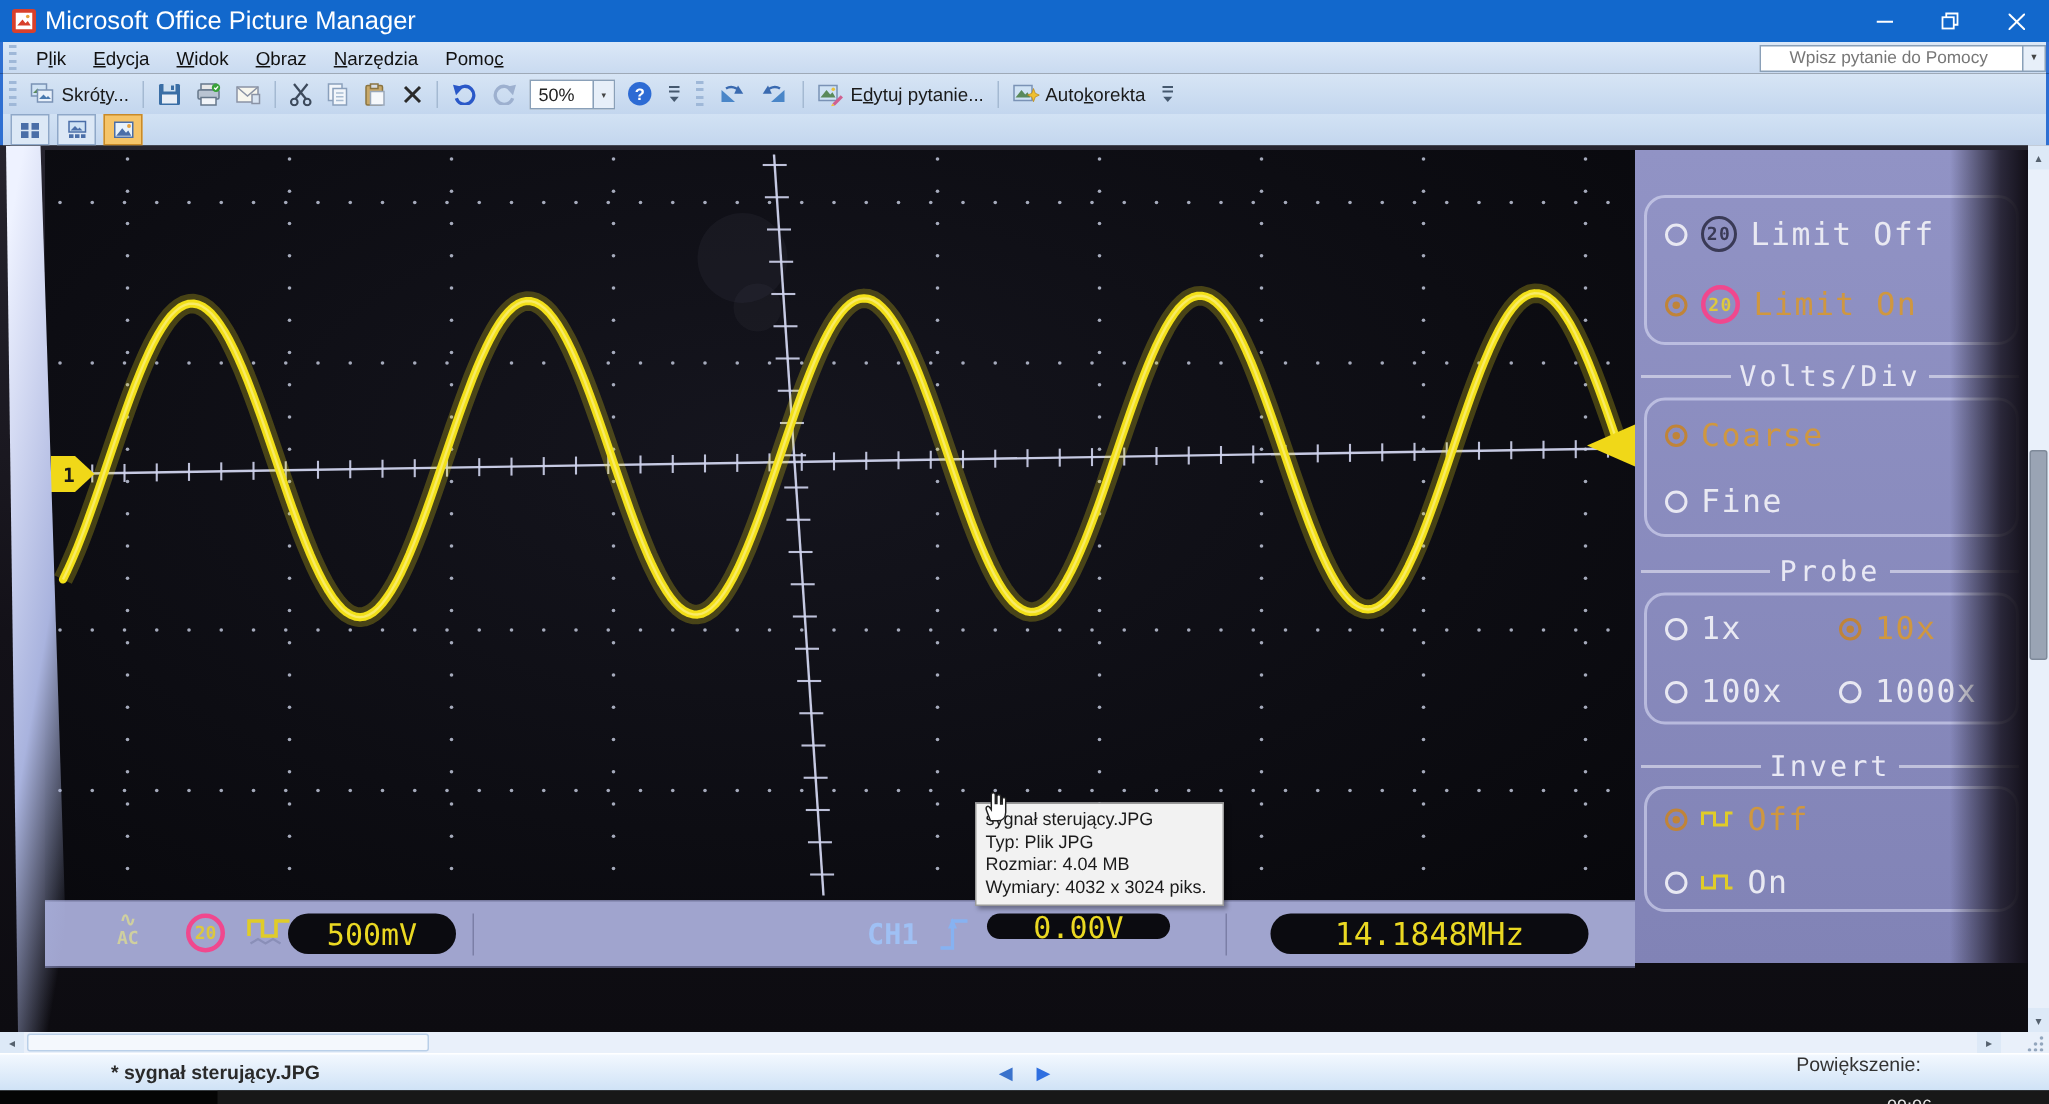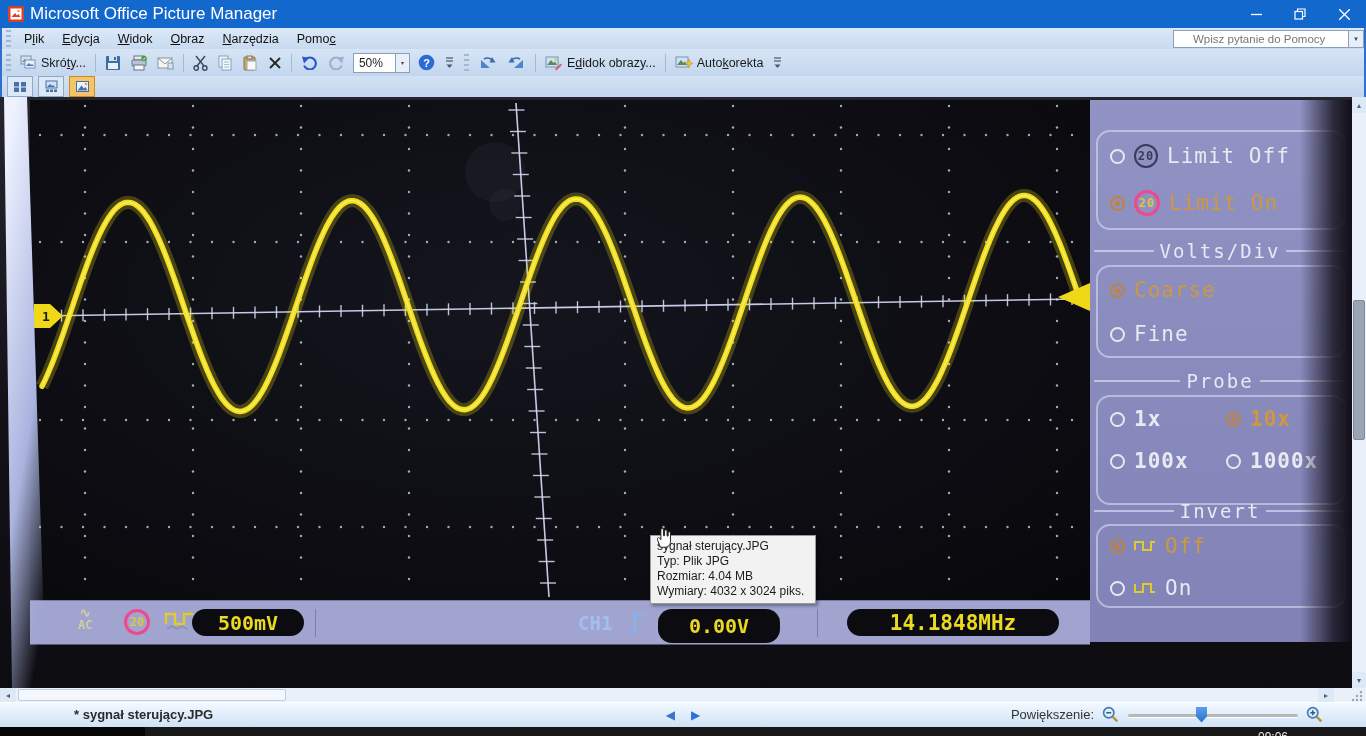--- a/index.html
+++ b/index.html
@@ -23,21 +23,21 @@
   .combo{width:50px;height:18px;background:#fff;border:1px solid #8aa0b8;position:relative;font-size:12px;color:#222;display:flex;align-items:center;padding-left:5px;margin:0 3px;}
   .combo .dd{position:absolute;right:0;top:0;width:13px;height:18px;background:#e7eff9;border-left:1px solid #8aa0b8;display:flex;align-items:center;justify-content:center;font-size:6px;color:#444;}
   .viewbar{position:absolute;left:0;top:76px;width:1366px;height:21px;background:linear-gradient(#d2e2f4,#c3d6ee);display:flex;align-items:center;border-left:2px solid #2e6fd2;border-right:2px solid #2e6fd2;box-sizing:border-box;}
   .view-btn{width:24px;height:19px;margin-left:5px;background:#dce8f6;border:1px solid #8fa8c8;display:flex;align-items:center;justify-content:center;}
   .view-btn.active{background:#f5c469;border:1px solid #c98a28;}
   
   .imagearea{position:absolute;left:0;top:97px;width:1366px;height:591px;}
   .photo{position:absolute;left:0;top:0;width:1352px;height:591px;background:linear-gradient(#26242e,#131118 55%,#0d0c11);overflow:hidden;}
   .scope-screen{position:absolute;left:30px;top:3px;width:1060px;height:500px;background:radial-gradient(ellipse at 45% 40%,#15151e 0%,#0d0d13 60%,#08080c 100%);}
   .readoutbar{position:absolute;left:30px;top:503px;width:1060px;height:45px;background:#a0a4ce;border-top:1px solid #777aa0;border-bottom:1px solid #55577a;box-sizing:border-box;}
-  .oval{position:absolute;background:#0b0b10;border-radius:14px;color:#ead822;font-family:"DejaVu Sans Mono",monospace;font-weight:bold;display:flex;align-items:center;justify-content:center;}
+  .oval{position:absolute;background:#0b0b10;border-radius:14px;color:#ead822;font-family:"DejaVu Sans Mono",monospace;font-weight:normal;display:flex;align-items:center;justify-content:center;}
   .menu-panel{position:absolute;left:1090px;top:3px;width:262px;height:542px;background:linear-gradient(#9193c5,#8183b6);font-family:"DejaVu Sans Mono",monospace;}
   .sec-title{position:absolute;left:4px;width:252px;display:flex;align-items:center;gap:6px;color:#e8e8f4;font-size:19px;letter-spacing:2px;}
   .sec-title .ln{flex:1;height:2px;background:rgba(232,232,244,.6);}
   .sec-box{position:absolute;left:6px;width:250px;border:2px solid rgba(226,228,250,.55);border-radius:14px;box-sizing:border-box;}
   .prow{position:absolute;display:flex;align-items:center;gap:9px;font-size:21px;letter-spacing:1px;}
   .w{color:#e9e9f2;} .o{color:#cf9740;}
   .radio{width:15px;height:15px;border-radius:50%;border:2px solid #e8e8f2;box-sizing:border-box;flex:none;}
   .radio.sel{border-color:#c08438;position:relative;}
   .radio.sel::after{content:"";position:absolute;left:3px;top:3px;width:5px;height:5px;border-radius:50%;background:#c08438;}
   .badge{border-radius:50%;display:flex;align-items:center;justify-content:center;font-weight:bold;box-sizing:border-box;flex:none;font-family:"DejaVu Sans Mono",monospace;}
@@ -50,21 +50,21 @@
   .vscroll{position:absolute;left:1352px;top:0;width:14px;height:591px;background:#e9f0fa;}
   .sbtn{position:absolute;left:0;width:14px;height:16px;display:flex;align-items:center;justify-content:center;font-size:8px;color:#55616e;background:#dde9f7;}
   .vthumb{position:absolute;left:1px;top:203px;width:12px;height:140px;background:#9aa4b4;border:1px solid #7f8a9a;border-radius:2px;box-sizing:border-box;}
   .hscroll{position:absolute;left:0;top:688px;width:1366px;height:14px;background:#e9f0fa;}
   .hbtn{position:absolute;top:0;width:16px;height:14px;display:flex;align-items:center;justify-content:center;font-size:8px;color:#55616e;background:#dde9f7;}
   .hthumb{position:absolute;left:18px;top:1px;width:268px;height:12px;background:#f4f8fd;border:1px solid #b9cfe8;border-radius:2px;box-sizing:border-box;}
   .grip-corner{position:absolute;left:1350px;top:1px;width:14px;height:12px;}
   .statusbar{position:absolute;left:0;top:702px;width:1366px;height:25px;background:linear-gradient(#f4f9ff,#cfe2f6);box-shadow:inset 0 1px 0 #fff;display:flex;align-items:center;}
   .filename{margin-left:74px;font-size:13px;font-weight:bold;color:#2a2a2a;}
   .nav-arrows{position:absolute;left:50%;transform:translateX(-50%);display:flex;gap:16px;align-items:center;}
-  .zoom-cluster{position:absolute;right:42px;display:flex;align-items:center;gap:8px;height:25px;}
+  .zoom-cluster{position:absolute;right:42px;display:flex;align-items:center;gap:8px;height:25px;flex-direction:column;}
   .zoom-label{font-size:13px;color:#333;}
   .slider{position:relative;width:170px;height:18px;}
   .slider .track{position:absolute;left:0;top:8px;width:170px;height:3px;background:#b8b8b8;border-radius:2px;box-shadow:0 1px 0 #fff;}
   .slider .thumb{position:absolute;left:40%;top:1px;width:11px;height:16px;background:linear-gradient(#5aa0ec,#2f6cc8);clip-path:polygon(0 0,100% 0,100% 62%,50% 100%,0 62%);}
   .taskbar{position:absolute;left:0;top:727px;width:1366px;height:9px;background:#050505;overflow:hidden;}
   .taskbar .seg{position:absolute;left:145px;top:0;width:1221px;height:9px;background:#181818;}
   .clock{position:absolute;left:1258px;top:3px;font-size:12px;color:#e8e8e8;}
   .mono{font-family:"DejaVu Sans Mono",monospace;}
 </style>
 </head>
@@ -229,21 +229,21 @@
     </div>
   <div class="tsep"></div>
   <div class="tbtn">
     <svg width="18" height="16" viewBox="0 0 18 16">
         <rect x="1" y="2" width="12" height="10" fill="#cfe2f4" stroke="#7a92b5"></rect>
         <path d="M2 10 L6 5 L8.5 8 L10 6.5 L12 10 Z" fill="#5a8a5a"></path>
         <circle cx="10.5" cy="4.5" r="1.2" fill="#e8c23c"></circle>
         <polygon points="10,14 15.5,8.5 17,10 11.5,15.5" fill="#d06090"></polygon>
         <polygon points="9,15.8 10,14 11.5,15.5" fill="#f0c040"></polygon>
       </svg>
-    <span><span>E</span><u>d</u><span>idok obrazy...</span></span>
+    <span><span>E</span><u>d</u><span>ytuj pytanie...</span></span>
   </div>
   <div class="tsep"></div>
   <div class="tbtn">
     <svg width="18" height="16" viewBox="0 0 18 16">
         <rect x="1" y="2" width="12" height="10" fill="#cfe2f4" stroke="#7a92b5"></rect>
         <path d="M2 10 L6 5 L8.5 8 L10 6.5 L12 10 Z" fill="#5a8a5a"></path>
         <polygon points="14,4 15.2,7.2 18,8.4 15.2,9.6 14,12.8 12.8,9.6 10,8.4 12.8,7.2" fill="#f0c030" stroke="#b88a20" stroke-width="0.5"></polygon>
       </svg>
     <span><span>Auto</span><u>k</u><span>orekta</span></span>
   </div>
@@ -785,21 +785,21 @@
           <path d="M2 13 V3 H11 V13 H20 V3 H29" fill="none" stroke="#e0cc28" stroke-width="2.4"></path>
           <path d="M3 18 L8 15 L13 18 L18 15 L23 18" fill="none" stroke="#8a8fb8" stroke-width="1.5"></path>
         </svg>
       <div class="oval" style="left:162px;top:8px;width:112px;height:27px;font-size:20px;">500mV</div>
       <div class="abs" style="left:285px;top:8px;width:1px;height:28px;background:#7b7ea6;"></div>
       <span class="abs mono" style="left:548px;top:11px;font-size:19px;color:#9fc0f4;font-weight:bold;">CH1</span>
       <svg class="abs" style="left:594px;top:6px;" width="26" height="30" viewBox="0 0 26 30">
           <path d="M3 25 H11 V7 H21" fill="none" stroke="#86b2f2" stroke-width="2.2"></path>
           <polygon points="8,12 14,12 11,5" fill="#86b2f2"></polygon>
         </svg>
-      <div class="oval" style="left:628px;top:8px;width:122px;height:34px;font-size:20px;">0.00V</div>
+      <div class="oval" style="left:628px;top:8px;width:122px;height:17px;font-size:20px;">0.00V</div>
       <div class="abs" style="left:787px;top:8px;width:1px;height:28px;background:#7b7ea6;"></div>
       <div class="oval" style="left:817px;top:8px;width:212px;height:27px;font-size:21px;">14.1848MHz</div>
     </div>
 
     <div class="menu-panel">
       <div class="sec-box" style="top:30px;height:100px;">
         <div class="prow" style="left:12px;top:12px;">
           <span class="radio"></span>
           <span class="badge dark">20</span>
           <span class="w">Limit Off</span>
@@ -823,21 +823,21 @@
         <div class="prow" style="left:12px;top:55px;">
           <span class="radio"></span>
             <span class="w">Fine</span>
         </div>
       </div>
       <div class="sec-title" style="top:270px;">
           <span class="ln"></span>
           <span>Probe</span>
           <span class="ln"></span>
         </div>
-      <div class="sec-box" style="top:295px;height:110px;font-weight:bold;">
+      <div class="sec-box" style="top:295px;height:88px;">
         <div class="prow" style="left:12px;top:10px;">
           <span class="radio"></span>
             <span class="w">1x</span>
         </div>
         <div class="prow" style="left:128px;top:10px;align-items:center;">
           <span class="radio sel"></span>
             <span class="o">10x</span>
         </div>
         <div class="prow" style="left:12px;top:52px;">
           <span class="radio"></span>

